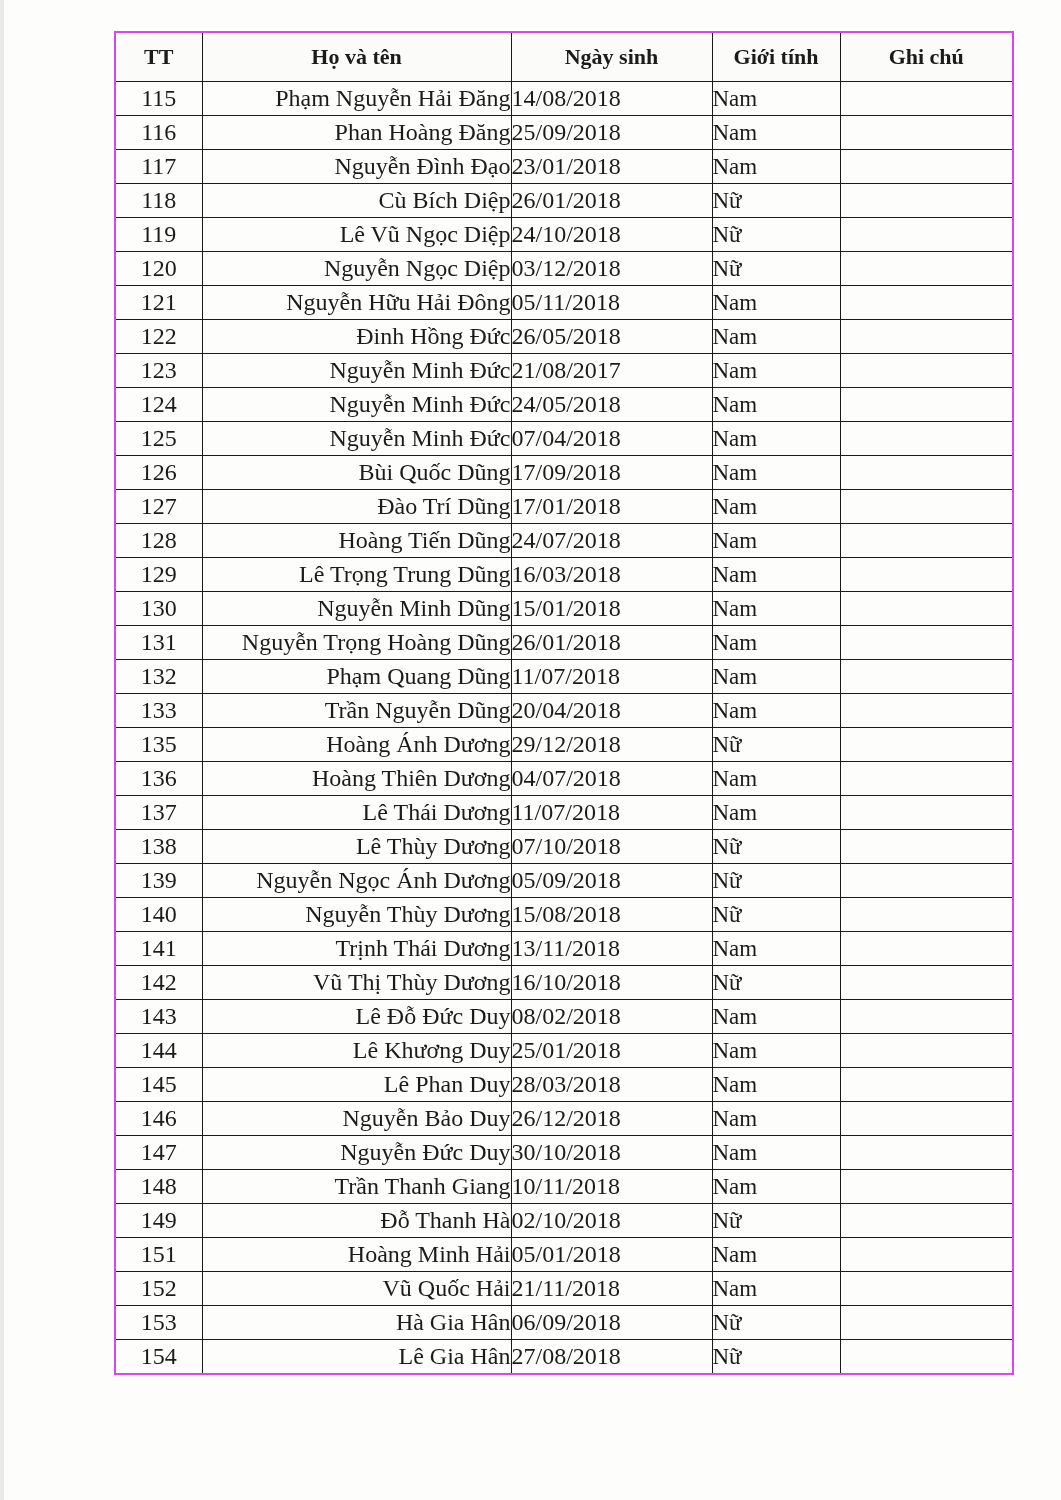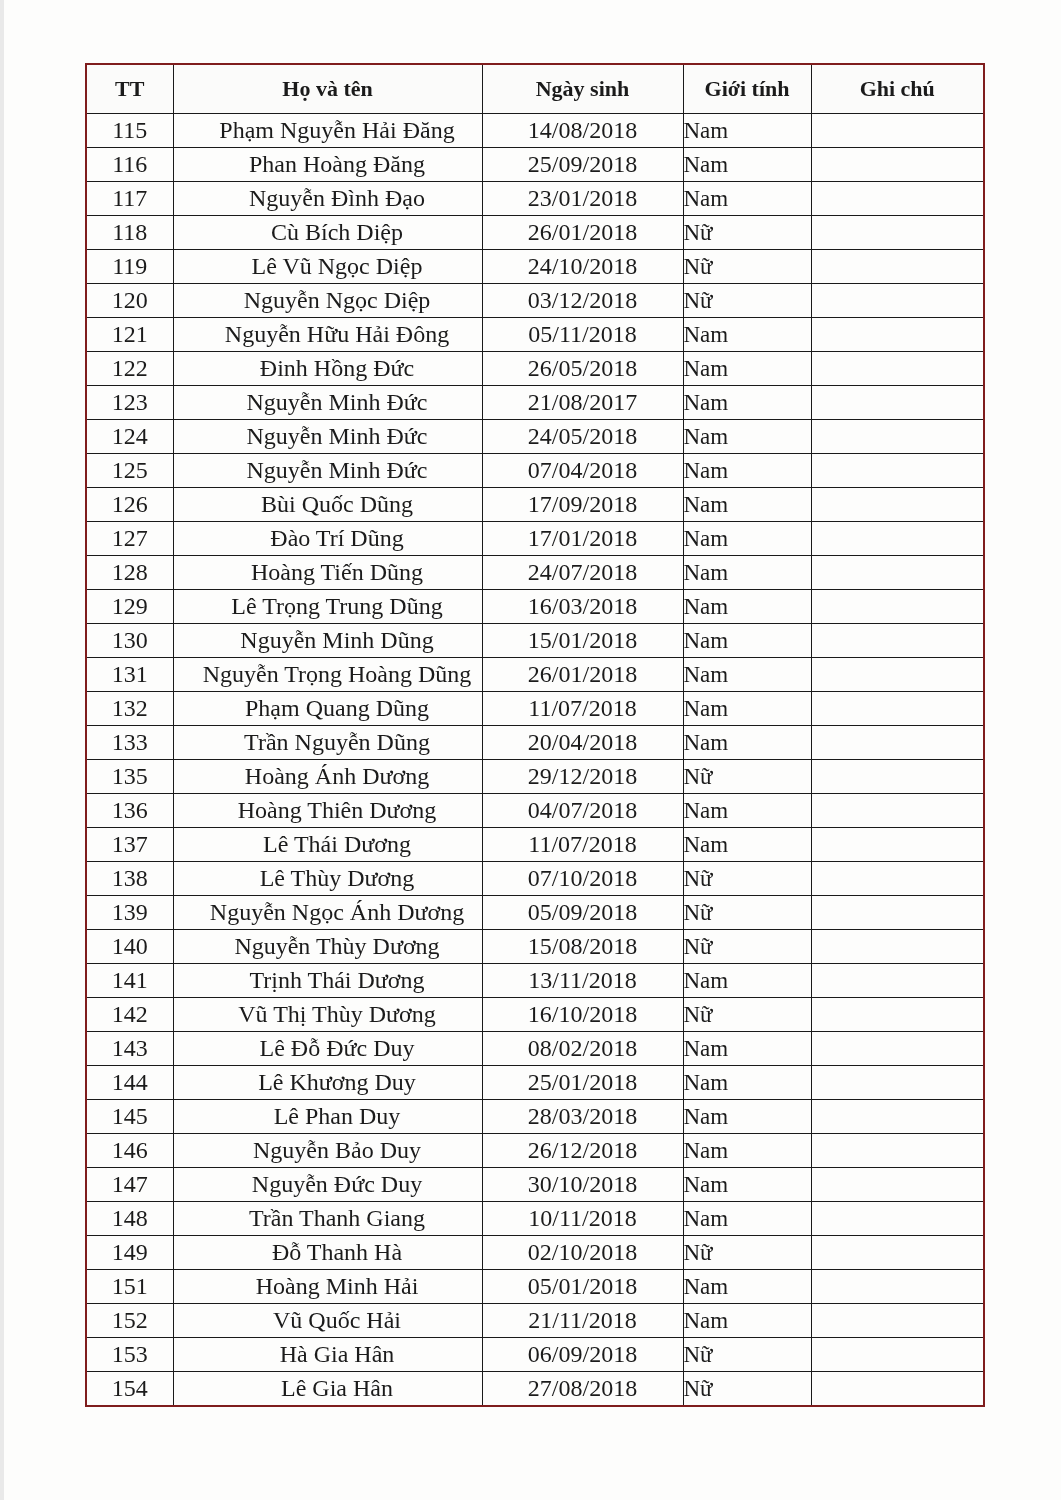--- a/index.html
+++ b/index.html
@@ -16,27 +16,26 @@
       color: #1b1b1b;
     }
     .page-edge {
       position: absolute;
       left: 0; top: 0; bottom: 0;
       width: 4px;
       background: #e9e9e9;
     }
     .roster {
       position: absolute;
-      left: 85px;
+      left: 114px;
       top: 31px;
       width: 898px;
       border-collapse: collapse;
       table-layout: fixed;
-      border: 2px solid #7f1d1d;
-      margin-top: 32px;
+      border: 2px solid #d946ef;
     }
     .roster col.c-tt   { width: 87px; }
     .roster col.c-name { width: 309px; }
     .roster col.c-dob  { width: 201px; }
     .roster col.c-sex  { width: 128px; }
     .roster col.c-note { width: 173px; }
     .roster th, .roster td {
       border: 1.6px solid #1a1a1a;
       padding: 0;
       overflow: hidden;
@@ -50,22 +49,22 @@
       vertical-align: middle;
       background: #fbfbfa;
     }
     .roster td {
       height: 33px;
       font-size: 24px;
       line-height: 33px;
       vertical-align: middle;
     }
     .roster td.tt   { text-align: center; }
-    .roster td.name { text-align: center; padding-left: 19px; }
-    .roster td.dob  { text-align: center; }
+    .roster td.name { text-align: right; padding-left: 19px; }
+    .roster td.dob  { }
     .roster td.sex  { text-align: left; font-size: 23px; }
     .roster td.note { }
   </style>
 </head>
 <body>
 
 <div class="page-edge"></div>
 
 <table class="roster">
   <colgroup>

